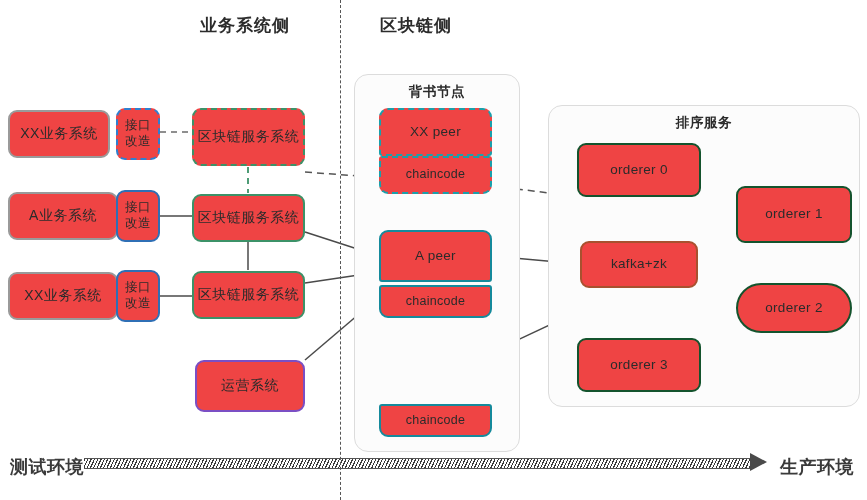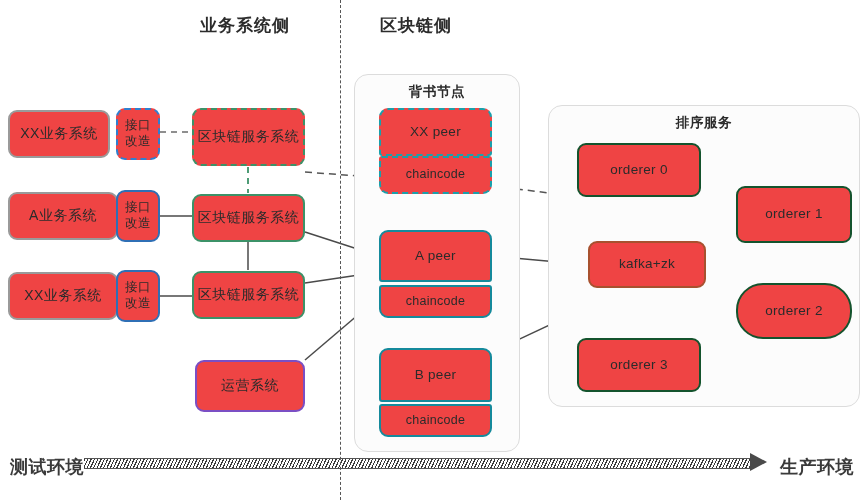--- a/index.html
+++ b/index.html
@@ -181,31 +181,30 @@
   <div class="panel" style="left:354px;top:74px;width:166px;height:378px;">
     <div class="panel-title">背书节点</div>
   </div>
 
   <div class="node b-teal-dash stack-top" style="left:379px;top:108px;width:113px;height:48px;">XX peer</div>
   <div class="node b-teal-dash stack-bot" style="left:379px;top:156px;width:113px;height:38px;font-size:12.5px;">chaincode</div>
 
   <div class="node b-teal stack-top" style="left:379px;top:230px;width:113px;height:52px;">A peer</div>
   <div class="node b-teal stack-bot" style="left:379px;top:285px;width:113px;height:33px;font-size:12.5px;">chaincode</div>
 
-  <div class="node b-teal stack-top" style="left:379px;top:348px;width:113px;height:54px;">B peer</div>
   <div class="node b-teal stack-bot" style="left:379px;top:404px;width:113px;height:33px;font-size:12.5px;">chaincode</div>
 
   <div class="panel" style="left:548px;top:105px;width:312px;height:302px;">
     <div class="panel-title">排序服务</div>
   </div>
 
   <div class="node b-olive" style="left:577px;top:143px;width:124px;height:54px;">orderer 0</div>
-  <div class="node b-sienna" style="left:580px;top:241px;width:118px;height:47px;margin-left:8px;">kafka+zk</div>
+  <div class="node b-sienna" style="left:580px;top:241px;width:118px;height:47px;">kafka+zk</div>
   <div class="node b-olive" style="left:577px;top:338px;width:124px;height:54px;">orderer 3</div>
   <div class="node b-olive" style="left:736px;top:186px;width:116px;height:57px;">orderer 1</div>
-  <div class="node b-olive" style="left:736px;top:283px;width:116px;height:56px;border-radius:27px;">orderer 2</div>
+  <div class="node b-olive" style="left:736px;top:283px;width:116px;height:50px;border-radius:27px;">orderer 2</div>
 
   <div class="env-label" style="left:10px;top:455px;">测试环境</div>
   <div class="hatch-arrow" style="left:84px;top:458px;width:668px;"></div>
   <div class="hatch-head" style="left:750px;top:453px;"></div>
   <div class="env-label" style="left:780px;top:455px;">生产环境</div>
 
 </div>
 
 </body></html>

